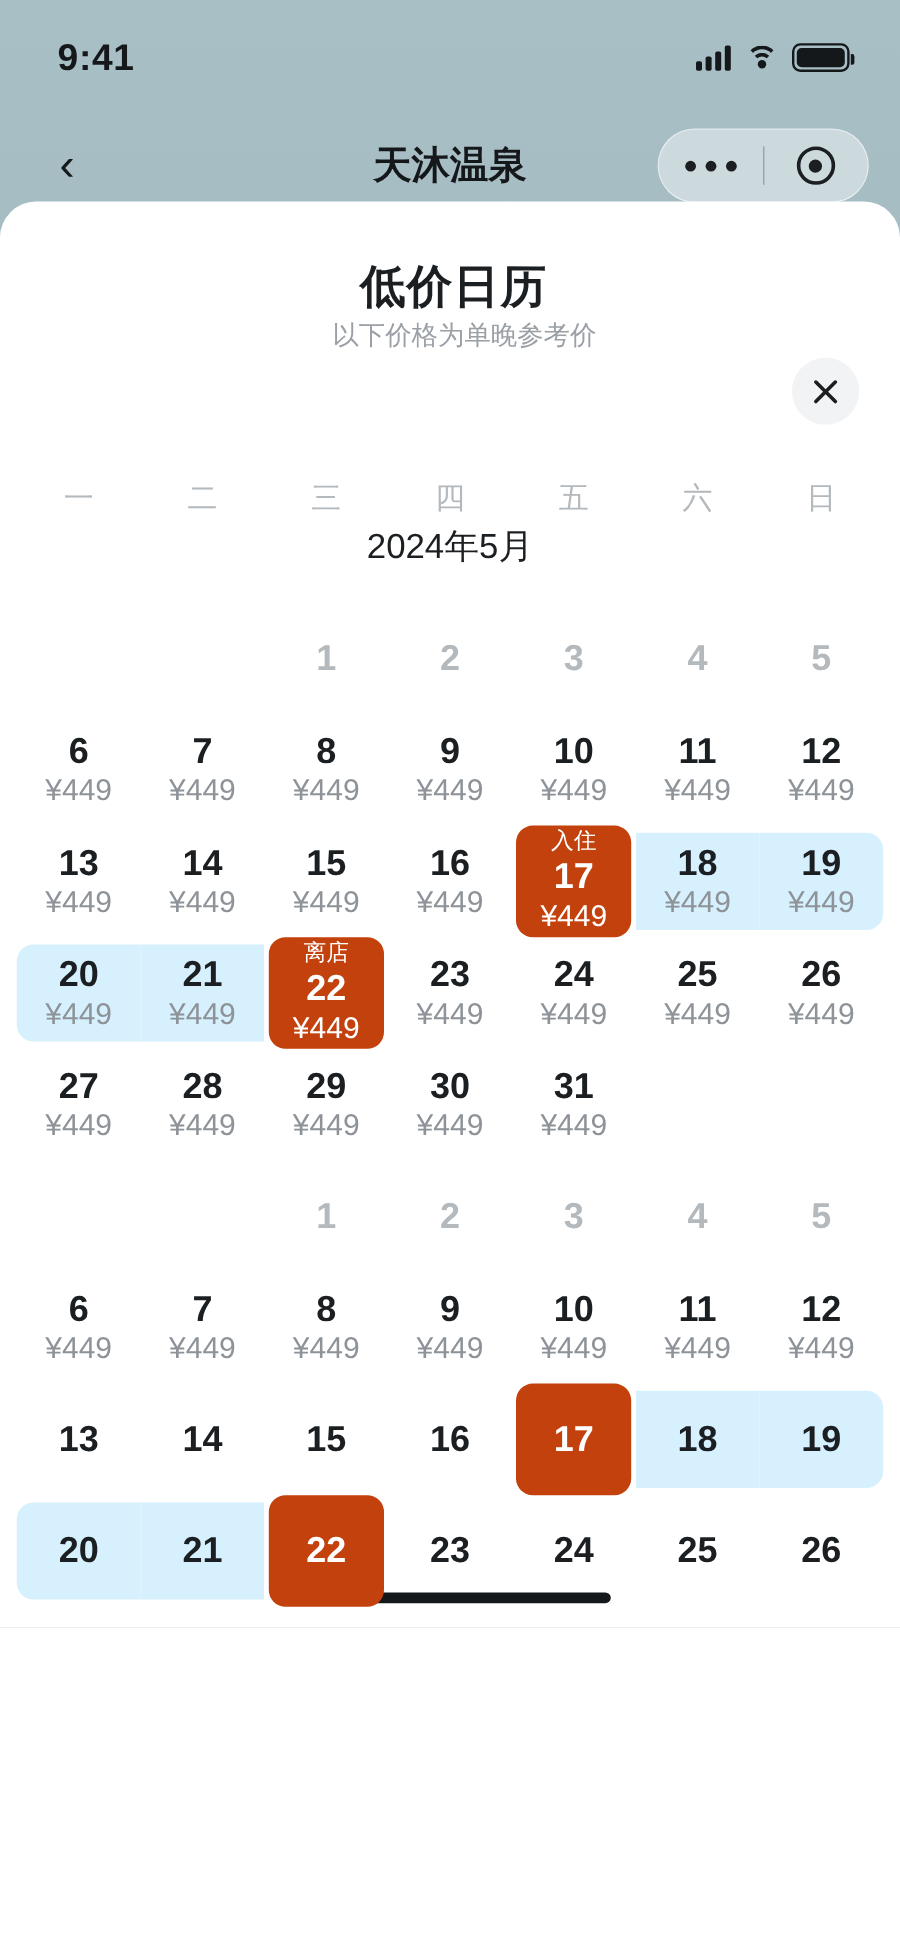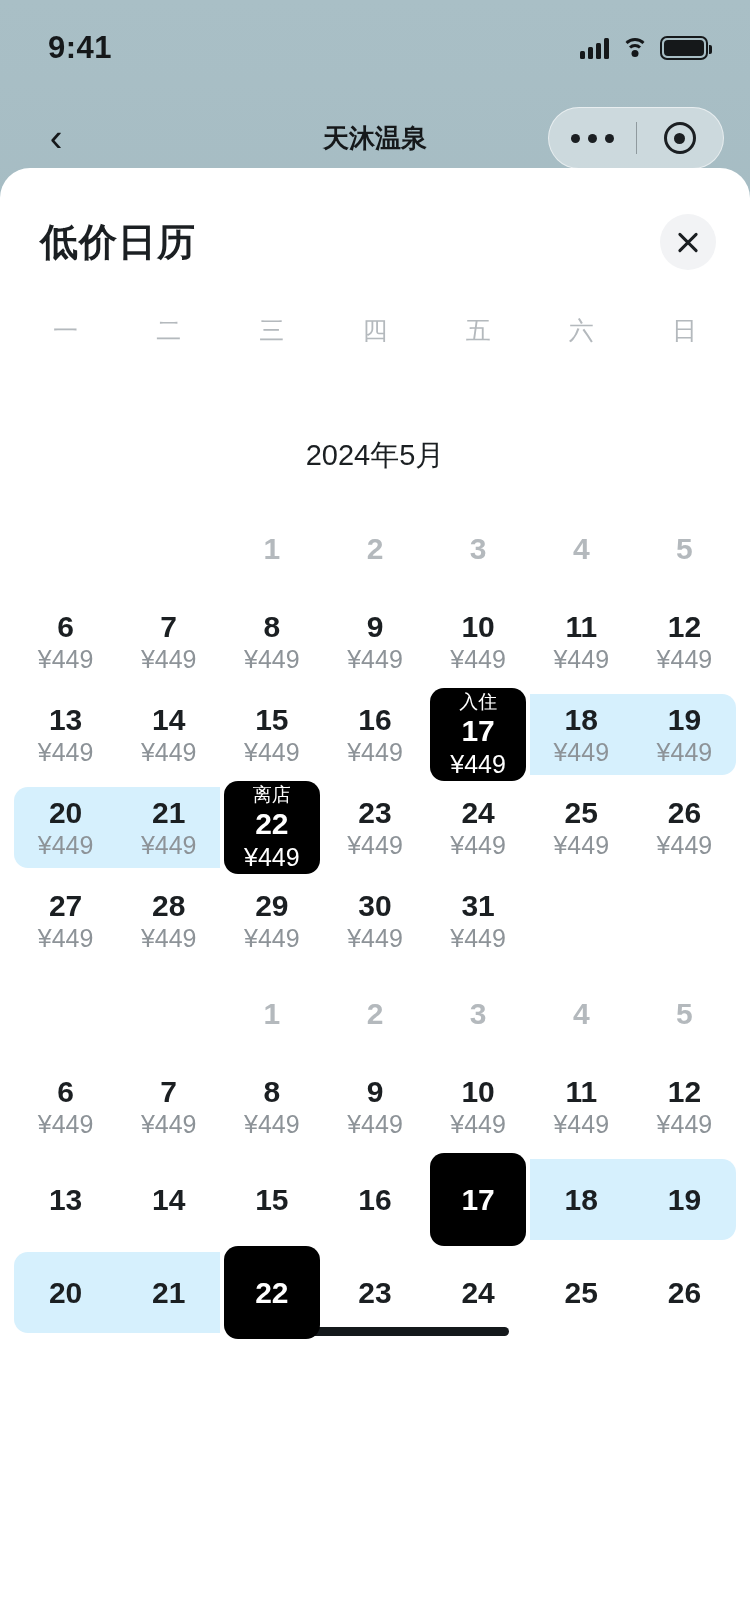--- a/index.html
+++ b/index.html
@@ -86,21 +86,21 @@
   .nav-back {
     width: 52px; height: 52px;
     display: flex; align-items: center; justify-content: center;
     font-size: 38px; color: #15181a; font-weight: 300;
     line-height: 1;
   }
   .nav-title {
     position: absolute;
     left: 0; right: 0;
     text-align: center;
-    font-size: 26px;
+    font-size: 32px;
     font-weight: 700;
     color: #15181a;
     pointer-events: none;
   }
   .nav-caps {
     margin-left: auto;
     display: flex;
     align-items: center;
     height: 62px;
     width: 176px;
@@ -135,20 +135,21 @@
     top: 168px;
     bottom: 0;
     background: #ffffff;
     border-radius: 30px 30px 0 0;
     overflow: hidden;
   }
   .sheet-head {
     display: flex;
     align-items: center;
     padding: 46px 34px 0 40px;
+    flex-direction: column;
   }
   .sheet-title {
     font-size: 38px;
     font-weight: 700;
     color: #1b1f22;
     letter-spacing: 1px;
   }
   .sheet-sub {
     font-size: 22px;
     color: #9aa0a6;
@@ -238,21 +239,21 @@
   .cell.range-end-edge::before { border-radius: 0 14px 14px 0; }
   .cell.range-start-edge::before { border-radius: 14px 0 0 14px; }
   .cell .inner {
     position: relative;
     z-index: 1;
     width: 100%; height: 100%;
     display: flex; flex-direction: column;
     align-items: center; justify-content: center;
   }
   .cell.sel .inner {
-    background: #000000;
+    background: #c2410c;
     border-radius: 14px;
     width: 96px;
   }
   .cell.sel .num { color: #ffffff; }
   .cell.sel .price { color: #ffffff; }
   .cell .tag {
     font-size: 19px;
     color: #ffffff;
     line-height: 1;
     margin-bottom: 4px;
@@ -308,20 +309,21 @@
         <div class="target-ring">
             <i></i>
           </div>
       </div>
     </div>
   </div>
 
   <div class="sheet">
     <div class="sheet-head">
       <div class="sheet-title">低价日历</div>
+      <div class="sheet-sub">以下价格为单晚参考价</div>
       <div class="close-btn"></div>
     </div>
 
     <div class="weekdays">
       <div>一</div>
       <div>二</div>
       <div>三</div>
       <div>四</div>
       <div>五</div>
       <div>六</div>

